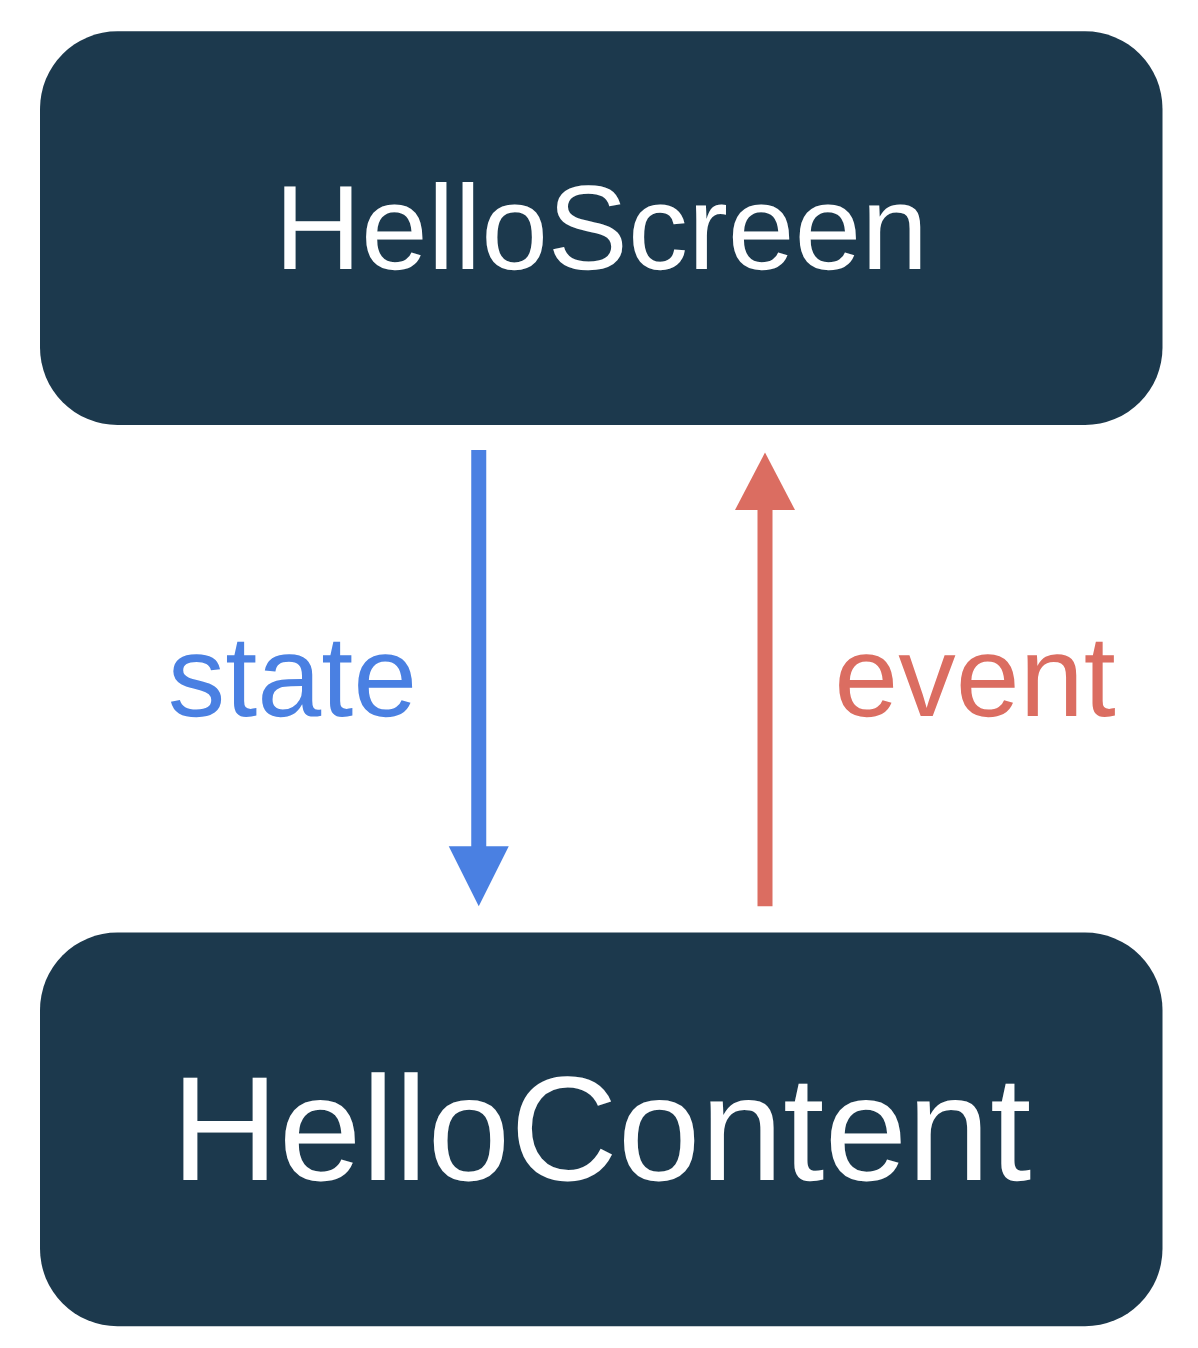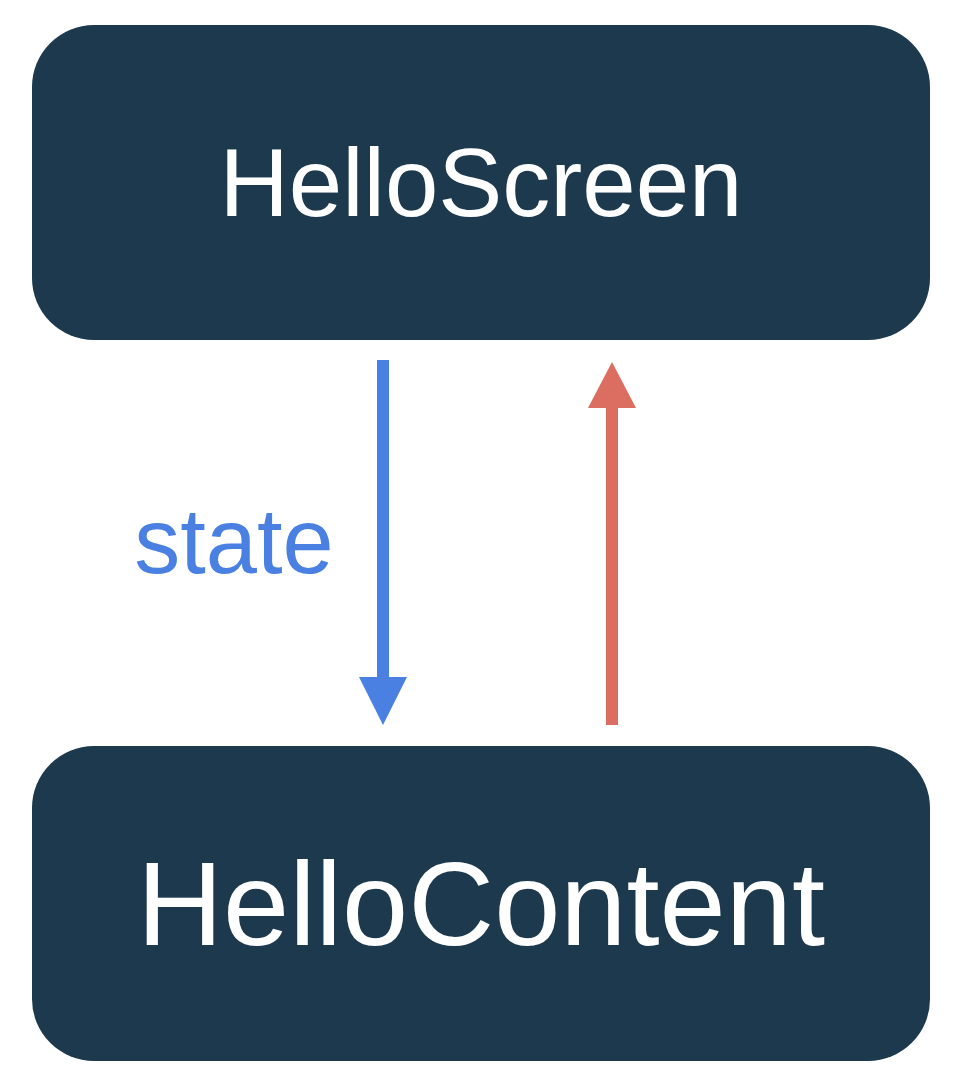--- a/index.html
+++ b/index.html
@@ -103,18 +103,19 @@
   <div class="node node-top">
     <span class="node-label">HelloScreen</span>
   </div>
 
   <div class="arrow-line state-line"></div>
   <div class="arrow-head state-head"></div>
   <span class="edge-label state-label">state</span>
 
   <div class="arrow-line event-line"></div>
   <div class="arrow-head event-head"></div>
+  <span class="edge-label event-label">event</span>
 
   <div class="node node-bottom">
     <span class="node-label">HelloContent</span>
   </div>
 
 </div>
 
 </body></html>

